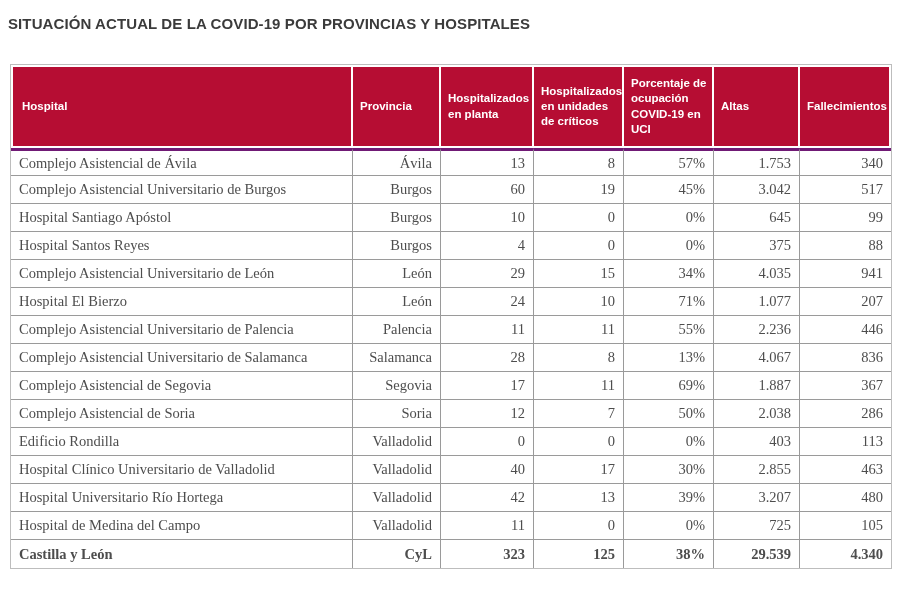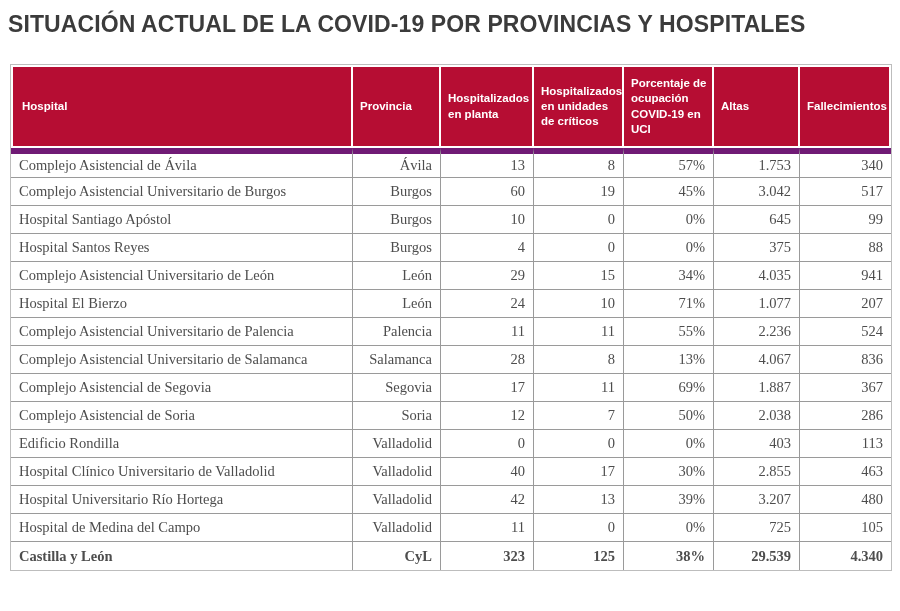--- a/index.html
+++ b/index.html
@@ -4,21 +4,21 @@
 <style>
   * { box-sizing: border-box; }
   html, body {
     margin: 0; padding: 0;
     width: 900px; height: 611px;
     background: #ffffff;
     font-family: "Liberation Sans", sans-serif;
   }
   h1.page-title {
     margin: 13px 8px 0 8px;
-    font-size: 23px;
+    font-size: 15px;
     line-height: 22px;
     font-weight: bold;
     color: #3b3b3b;
     letter-spacing: 0.1px;
   }
   .table-wrap { margin: 29px 10px 0 10px; }
   table.covid-table {
     width: 880px;
     border-collapse: separate;
     border-spacing: 0;
@@ -49,21 +49,21 @@
     color: #4d4d4d;
     height: 28px;
     padding: 3px 8px;
     border-right: 1px solid #9a9a9a;
     border-bottom: 1px solid #9a9a9a;
     vertical-align: middle;
     white-space: nowrap;
     overflow: hidden;
   }
   td:last-child { border-right: none; }
-  tbody tr:first-child td { border-top: 6px solid #701a75; }
+  tbody tr:first-child td { border-top: 3px solid #701a75; }
   td.num { text-align: right; }
   tfoot td { font-weight: bold; border-bottom: none; }
   
   col.c-hospital { width: 342px; }
   col.c-provincia { width: 88px; }
   col.c-planta { width: 93px; }
   col.c-criticos { width: 90px; }
   col.c-uci { width: 90px; }
   col.c-altas { width: 86px; }
   col.c-fallecimientos { width: 91px; }
@@ -150,21 +150,21 @@
           <td class="num">1.077</td>
           <td class="num">207</td>
         </tr>
         <tr>
           <td>Complejo Asistencial Universitario de Palencia</td>
           <td class="num">Palencia</td>
           <td class="num">11</td>
           <td class="num">11</td>
           <td class="num">55%</td>
           <td class="num">2.236</td>
-          <td class="num">524</td>
+          <td class="num">446</td>
         </tr>
         <tr>
           <td>Complejo Asistencial Universitario de Salamanca</td>
           <td class="num">Salamanca</td>
           <td class="num">28</td>
           <td class="num">8</td>
           <td class="num">13%</td>
           <td class="num">4.067</td>
           <td class="num">836</td>
         </tr>

